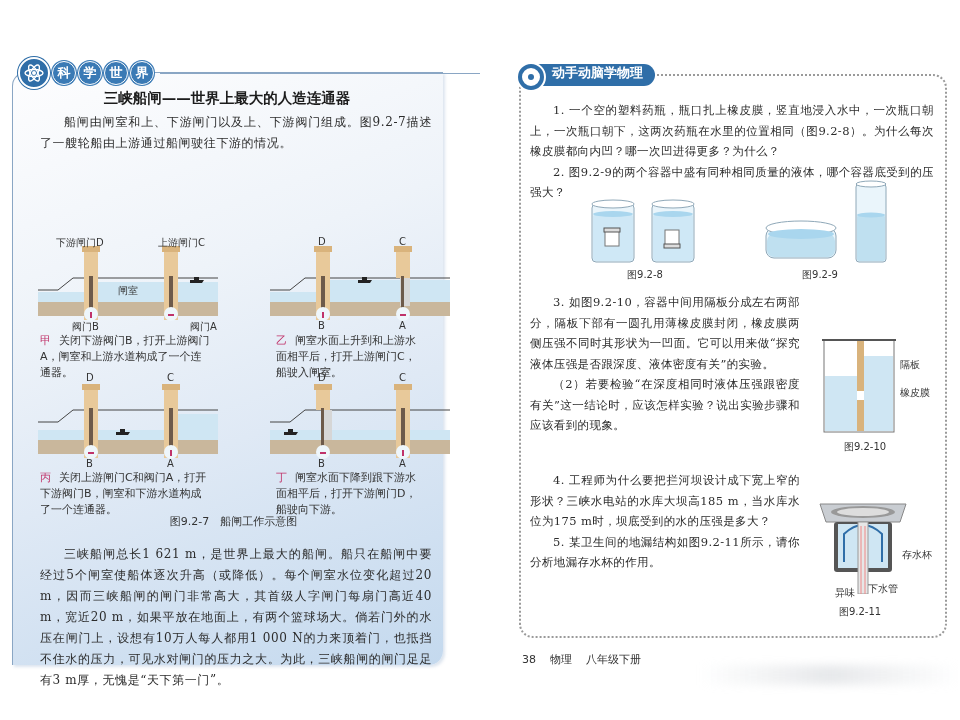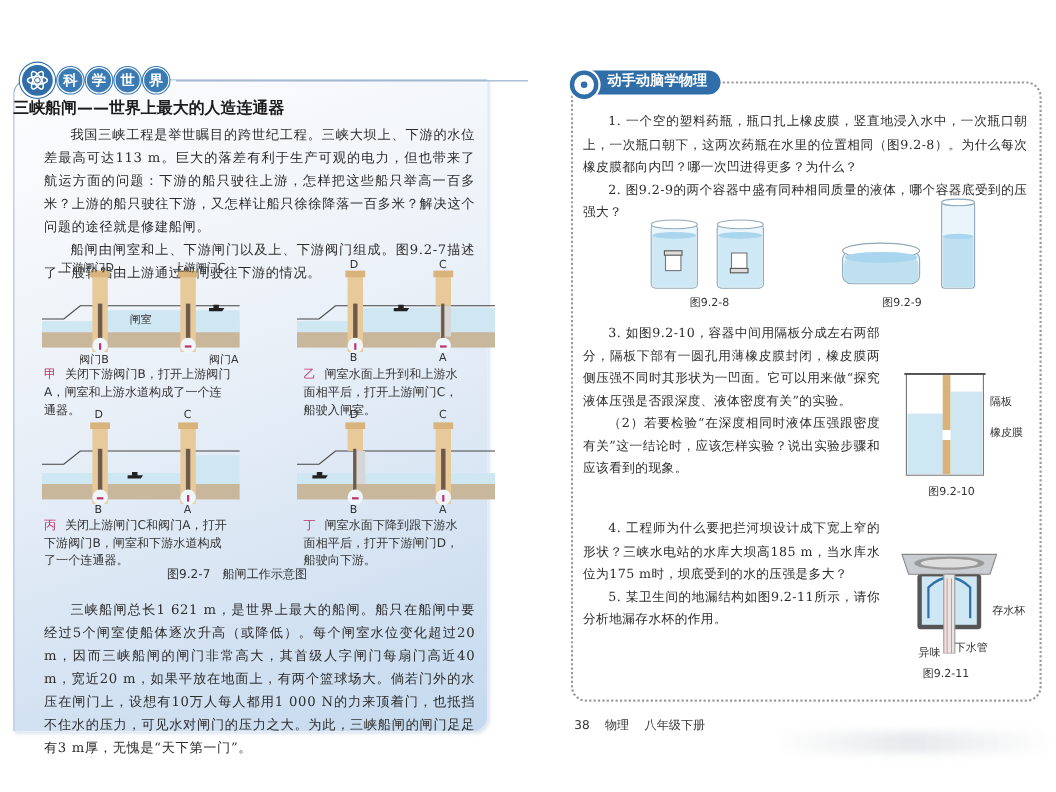--- a/index.html
+++ b/index.html
@@ -27,36 +27,36 @@
     border:2px solid #fff; box-shadow:0 0 0 1px #2f6ea8;
   }
   .pill-char {
     width:22px; height:22px; border-radius:50%;
     background:#3a7ab5; color:#fff; font-size:13px; font-weight:bold;
     display:inline-flex; align-items:center; justify-content:center;
     margin-left:2px; border:1px solid #fff; box-shadow:0 0 0 1px #3a7ab5;
     font-family:"DejaVu Sans", sans-serif;
   }
   .left-title {
-    position:absolute; left:12px; width:430px; top:89px; text-align:left;
+    position:absolute; left:12px; width:430px; top:89px; text-align:center;
     font-family:"DejaVu Sans", sans-serif; font-weight:bold; font-size:14.5px; color:#1c1c1c;
   }
   .para {
     position:absolute; font-size:12px; line-height:21px; color:#2c2c2c; letter-spacing:0.6px;
     text-align:justify;
   }
   .para p { margin:0; text-indent:2em; }
   .diagram { position:absolute; width:180px; height:90px; }
   .cap {
     position:absolute; font-size:11px; line-height:16px; color:#333; font-family:"DejaVu Sans", sans-serif;
   }
   .cap .mark { color:#c0336a; margin-right:8px; }
   .fig-title {
     position:absolute; left:12px; width:407px; top:514px; text-align:center; font-size:11px;
-    font-family:"DejaVu Sans", sans-serif; color:#333;
+    font-family:"DejaVu Sans", sans-serif; color:#333;padding-left:18px;
   }
   
   .right-panel {
     position:absolute; left:519px; top:74px; width:424px; height:560px;
     border:2px dotted #9a9a9a; border-radius:14px;
   }
   .right-header {
     position:absolute; left:520px; top:64px; height:22px; display:flex; align-items:flex-start;
     background:#2f6ea8; border-radius:11px; padding:0 12px 0 0;
   }
@@ -101,21 +101,20 @@
   <span class="pill-char">科</span>
   <span class="pill-char">学</span>
   <span class="pill-char">世</span>
   <span class="pill-char">界</span>
   <div style="width:320px;height:1px;background:#8aa6c4;margin-left:6px;"></div>
 </div>
 
 <div class="left-title">三峡船闸——世界上最大的人造连通器</div>
 
 <div class="para" style="left:40px; top:112px; width:392px;">
-  <p>我国三峡工程是举世瞩目的跨世纪工程。三峡大坝上、下游的水位差最高可达113 m。巨大的落差有利于生产可观的电力，但也带来了航运方面的问题：下游的船只驶往上游，怎样把这些船只举高一百多米？上游的船只驶往下游，又怎样让船只徐徐降落一百多米？解决这个问题的途径就是修建船闸。</p>
   <p>船闸由闸室和上、下游闸门以及上、下游阀门组成。图9.2-7描述了一艘轮船由上游通过船闸驶往下游的情况。</p>
 </div>
 
 <div class="diagram" style="left:38px; top:240px;">
   <svg width="180" height="90" viewBox="0 0 180 90">
     <rect x="0" y="52" width="180" height="10" fill="#cfe6f3"></rect>
     <rect x="50" y="42" width="80" height="20" fill="#cfe6f3"></rect>
     <rect x="130" y="42" width="50" height="20" fill="#cfe6f3"></rect>
     <polyline points="0,50 20,50 35,38 180,38" fill="none" stroke="#444" stroke-width="1"></polyline>
     <rect x="0" y="62" width="180" height="14" fill="#c9b79c"></rect>

